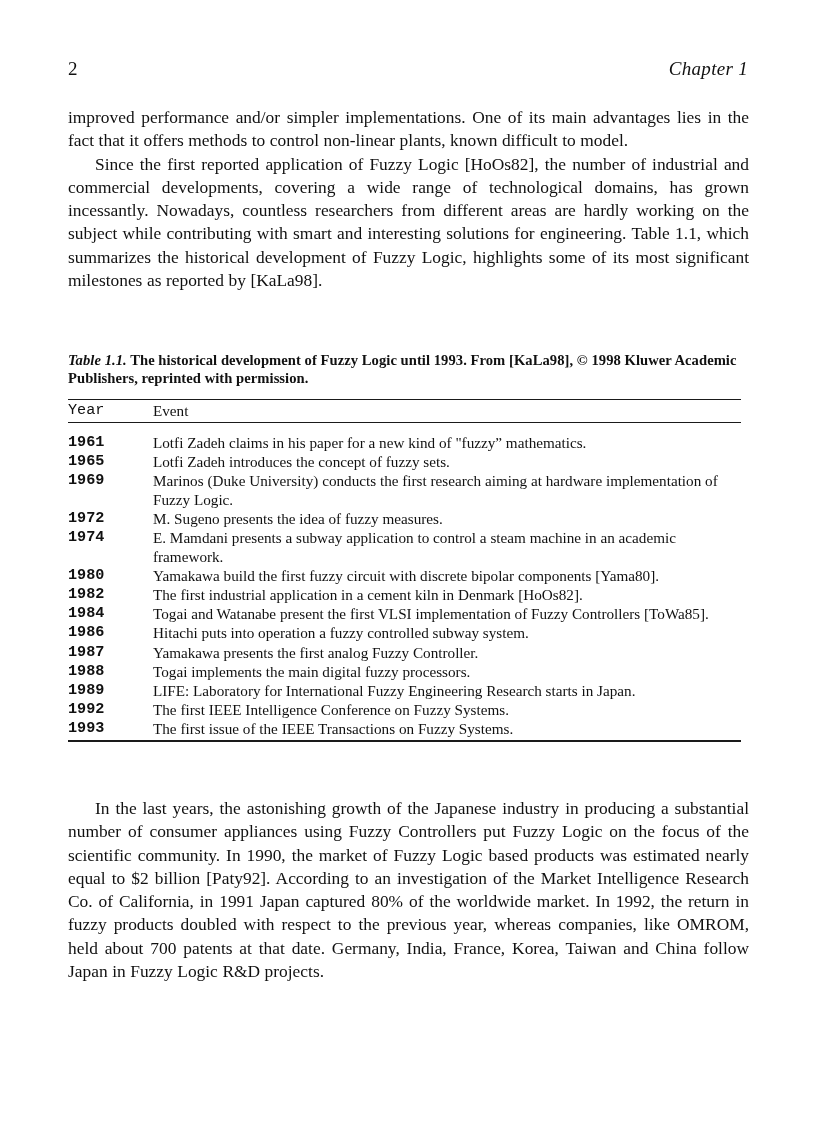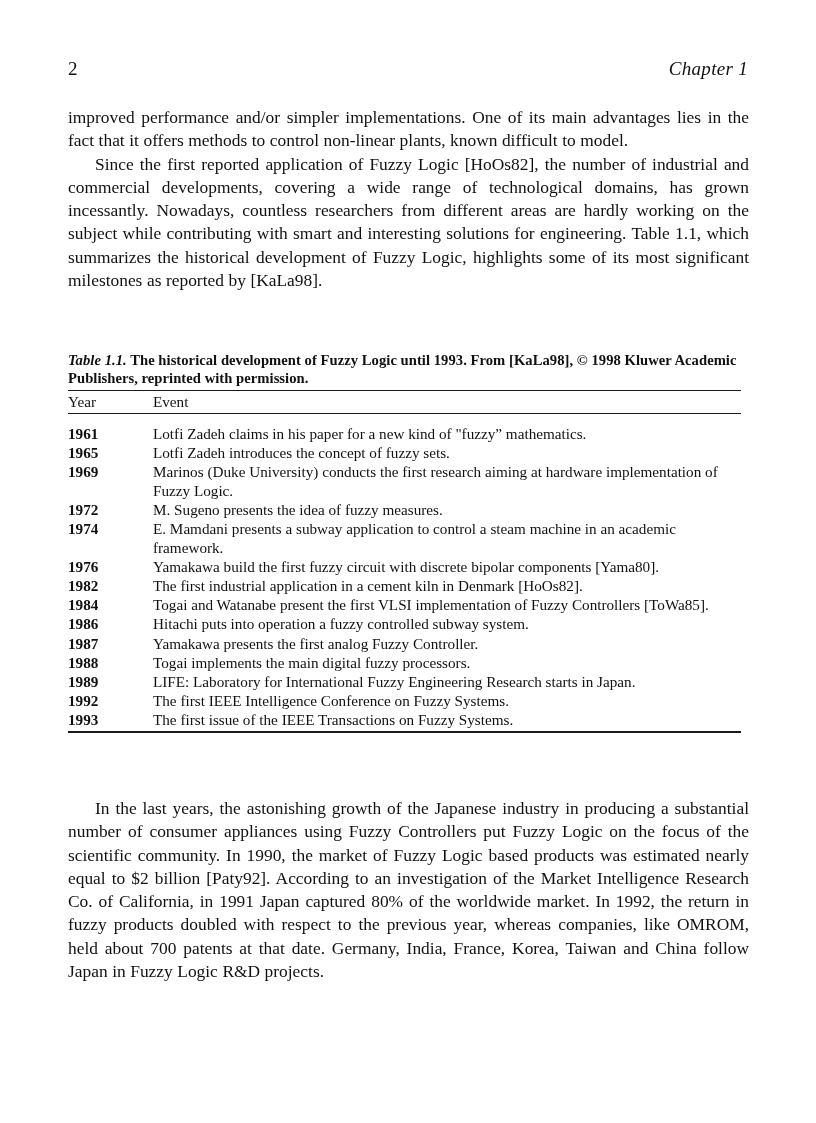--- a/index.html
+++ b/index.html
@@ -66,21 +66,21 @@
   .table-block {
     position: absolute;
     left: 68px;
     top: 351px;
     width: 681px;
   }
   .table-caption {
     font-size: 14.6px;
     line-height: 18.2px;
     font-weight: bold;
-    margin: 0 0 3px 0;
+    margin: 0 0 12px 0;
     text-align: left;
     letter-spacing: 0.05px;
   }
   .table-caption .cap-id {
     font-style: italic;
     font-weight: bold;
   }
 
   table.histtable {
     border-collapse: collapse;
@@ -111,20 +111,21 @@
     padding-bottom: 2px;
     border-bottom: 2.6px solid #1a1a1a;
   }
   col.col-year { width: 85px; }
   col.col-event { width: 588px; }
 
   td.year, th.year {
     padding-left: 12px;
     font-weight: bold;
     white-space: nowrap;
+    font-family: Liberation Mono, monospace;
   }
   td.event, th.event {
     padding-right: 4px;
     font-weight: bold;
   }
   th.year, th.event {
     font-weight: normal;
   }
   td.event {
     font-weight: normal;
@@ -184,21 +185,21 @@
           </tr>
           <tr>
             <td class="year">1972</td>
             <td class="event">M. Sugeno presents the idea of fuzzy measures.</td>
           </tr>
           <tr>
             <td class="year">1974</td>
             <td class="event">E. Mamdani presents a subway application to control a steam machine in an academic framework.</td>
           </tr>
           <tr>
-            <td class="year">1976</td>
+            <td class="year">1980</td>
             <td class="event">Yamakawa build the first fuzzy circuit with discrete bipolar components [Yama80].</td>
           </tr>
           <tr>
             <td class="year">1982</td>
             <td class="event">The first industrial application in a cement kiln in Denmark [HoOs82].</td>
           </tr>
           <tr>
             <td class="year">1984</td>
             <td class="event">Togai and Watanabe present the first VLSI implementation of Fuzzy Controllers [ToWa85].</td>
           </tr>

